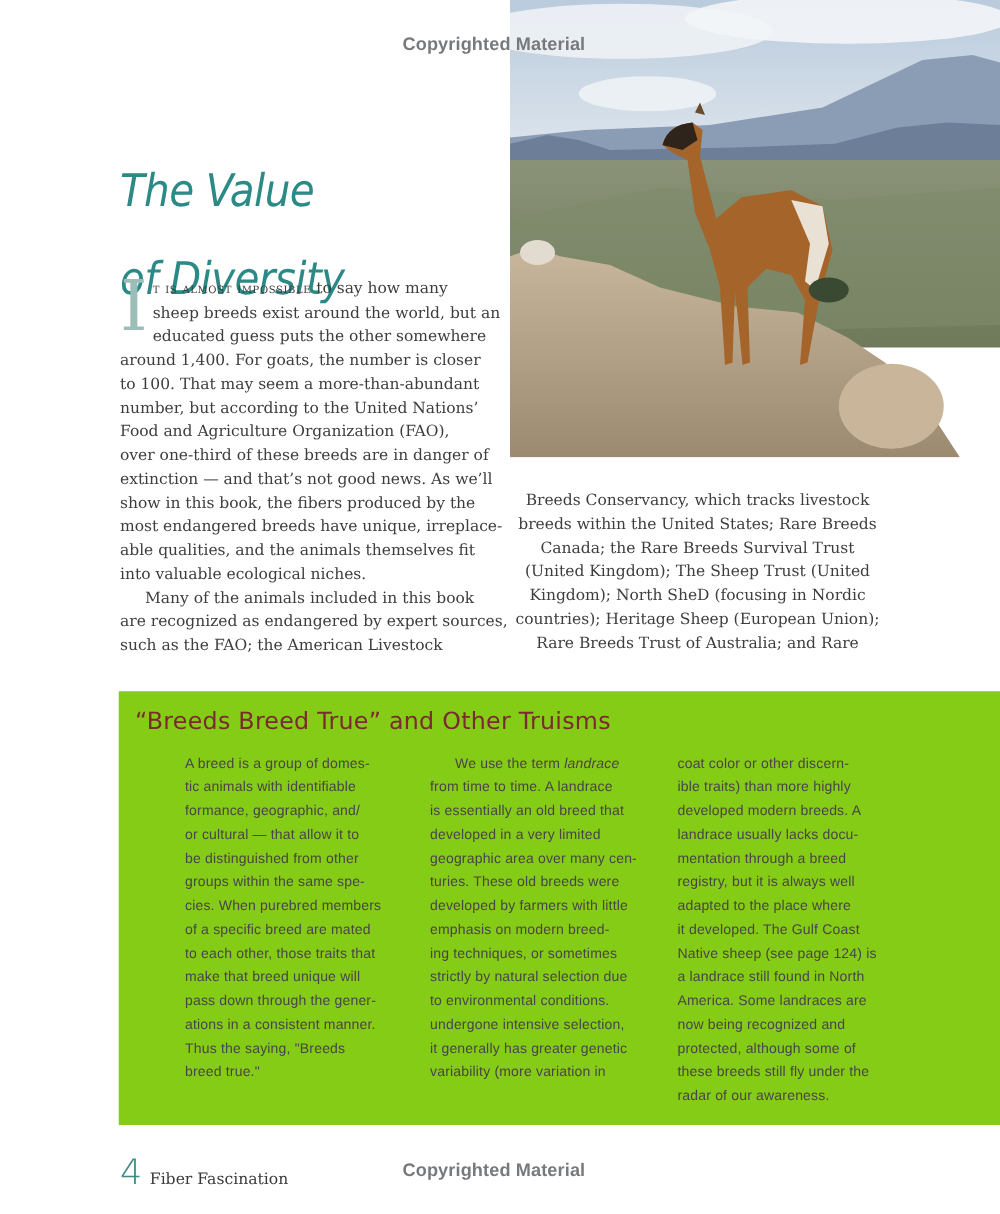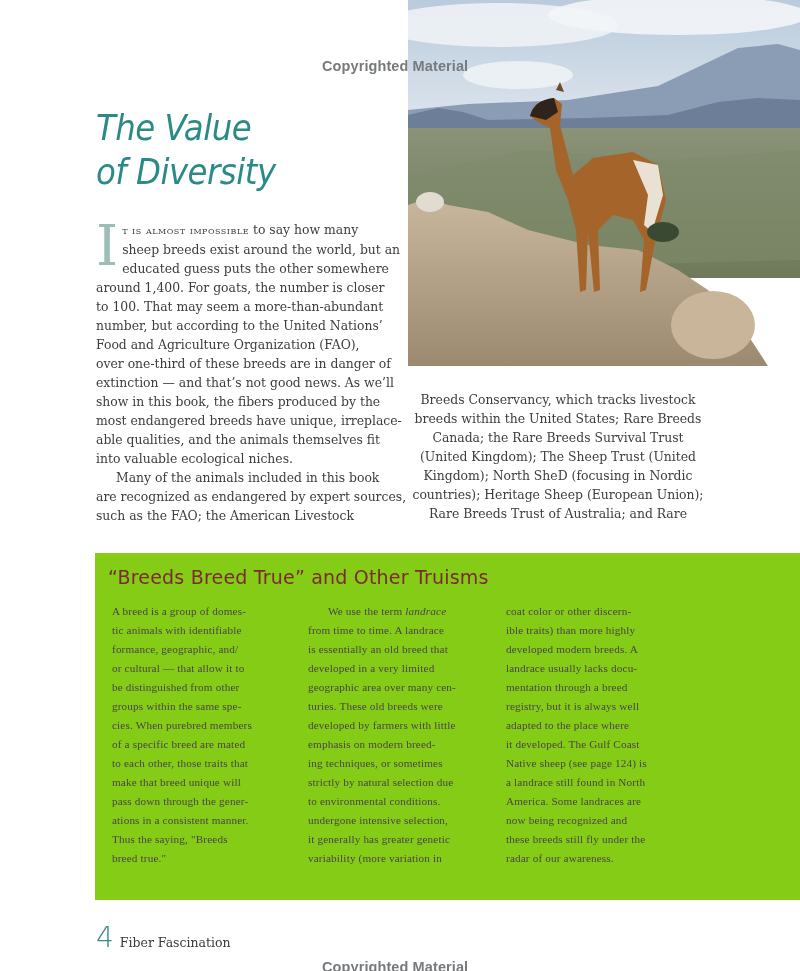--- a/index.html
+++ b/index.html
@@ -5,39 +5,39 @@
   html, body { margin: 0; padding: 0; }
   body {
     width: 800px; height: 971px; position: relative; overflow: hidden;
     background: #ffffff;
     font-family: "DejaVu Serif", serif;
     color: #3a3a3a;
   }
   .watermark {
     position: absolute; left: 322px; font-family: "Liberation Sans", sans-serif;
     font-weight: bold; font-size: 14.5px; color: #777a7c; letter-spacing: 0.1px;
-    z-index: 5; white-space: nowrap; margin-top: 30px;
+    z-index: 5; white-space: nowrap;
   }
   .wm-top { top: 28px; }
   .wm-bottom { top: 929px; }
 
   .photo {
     position: absolute; left: 408px; top: 0; width: 392px; height: 366px;
     overflow: hidden;
   }
   .photo svg { display: block; width: 100%; height: 100%; }
 
   .title {
     position: absolute; left: 96px; top: 106px;
     font-family: "DejaVu Sans", sans-serif; font-weight: normal;
     font-style: italic;
     font-size: 36px; line-height: 44px; color: #2b8a86; letter-spacing: -0.5px;
     margin: 0; font-stretch: condensed;
   }
-  .title span { display: block; }
+  .title span { display: block; margin-top: 26px; }
 
   .body-col {
     position: absolute; font-size: 12.4px; line-height: 19px; color: #3d3d3d;
     font-family: "DejaVu Serif", serif;
   }
   .col1 { left: 96px; top: 220px; width: 296px; }
   .col2 { left: 408px; top: 390px; width: 300px; text-align: center; }
   .line { display: block; white-space: nowrap; }
   .indent { padding-left: 20px; }
   .dropcap {
@@ -49,22 +49,22 @@
   .sidebar {
     position: absolute; left: 95px; top: 553px; width: 726px; height: 347px;
     background: #84cc16;
   }
   .sidebar-title {
     position: absolute; left: 13px; top: 13px; margin: 0;
     font-family: "DejaVu Sans", sans-serif; font-weight: normal;
     font-size: 19px; color: #7a2a30; letter-spacing: 0.2px; white-space: nowrap;
   }
   .sb-col {
-    position: absolute; top: 49px; font-family: Liberation Serif, serif;
-    font-size: 11.2px; line-height: 19px; color: #4a4446; letter-spacing: 0.15px;
+    position: absolute; top: 49px; font-family: Liberation Sans, sans-serif;
+    font-size: 11.2px; line-height: 19px; color: #4a4446; letter-spacing: 0.15px; margin-left: 36px;
   }
   .sb-c1 { left: 17px; width: 190px; }
   .sb-c2 { left: 213px; width: 192px; }
   .sb-c3 { left: 411px; width: 190px; }
 
   .footer {
     position: absolute; left: 96px; top: 921px; display: flex; align-items: baseline;
   }
   .page-number {
     font-family: "DejaVu Sans", sans-serif; font-size: 28px; color: #3b8a86;
@@ -194,20 +194,21 @@
     <span class="line">developed modern breeds. A</span>
     <span class="line">landrace usually lacks docu-</span>
     <span class="line">mentation through a breed</span>
     <span class="line">registry, but it is always well</span>
     <span class="line">adapted to the place where</span>
     <span class="line">it developed. The Gulf Coast</span>
     <span class="line">Native sheep (see page 124) is</span>
     <span class="line">a landrace still found in North</span>
     <span class="line">America. Some landraces are</span>
     <span class="line">now being recognized and</span>
+    <span class="line">protected, although some of</span>
     <span class="line">these breeds still fly under the</span>
     <span class="line">radar of our awareness.</span>
   </div>
 </div>
 
 <div class="footer">
   <span class="page-number">4</span>
   <span class="running-title">Fiber Fascination</span>
 </div>
 

